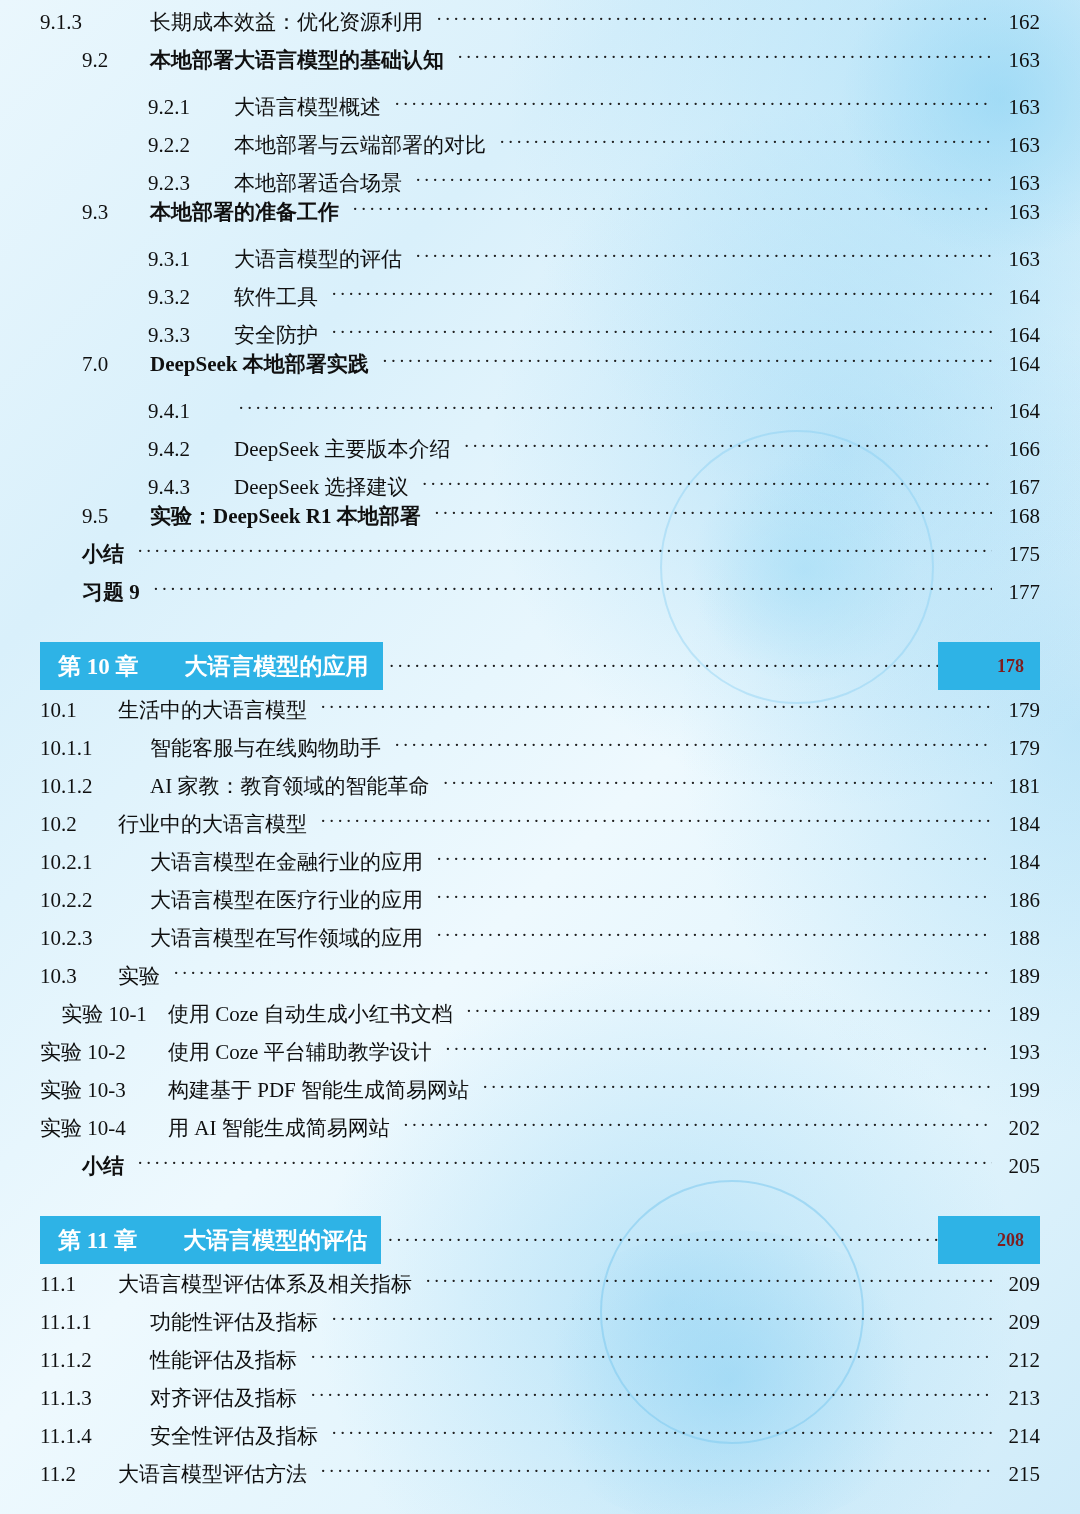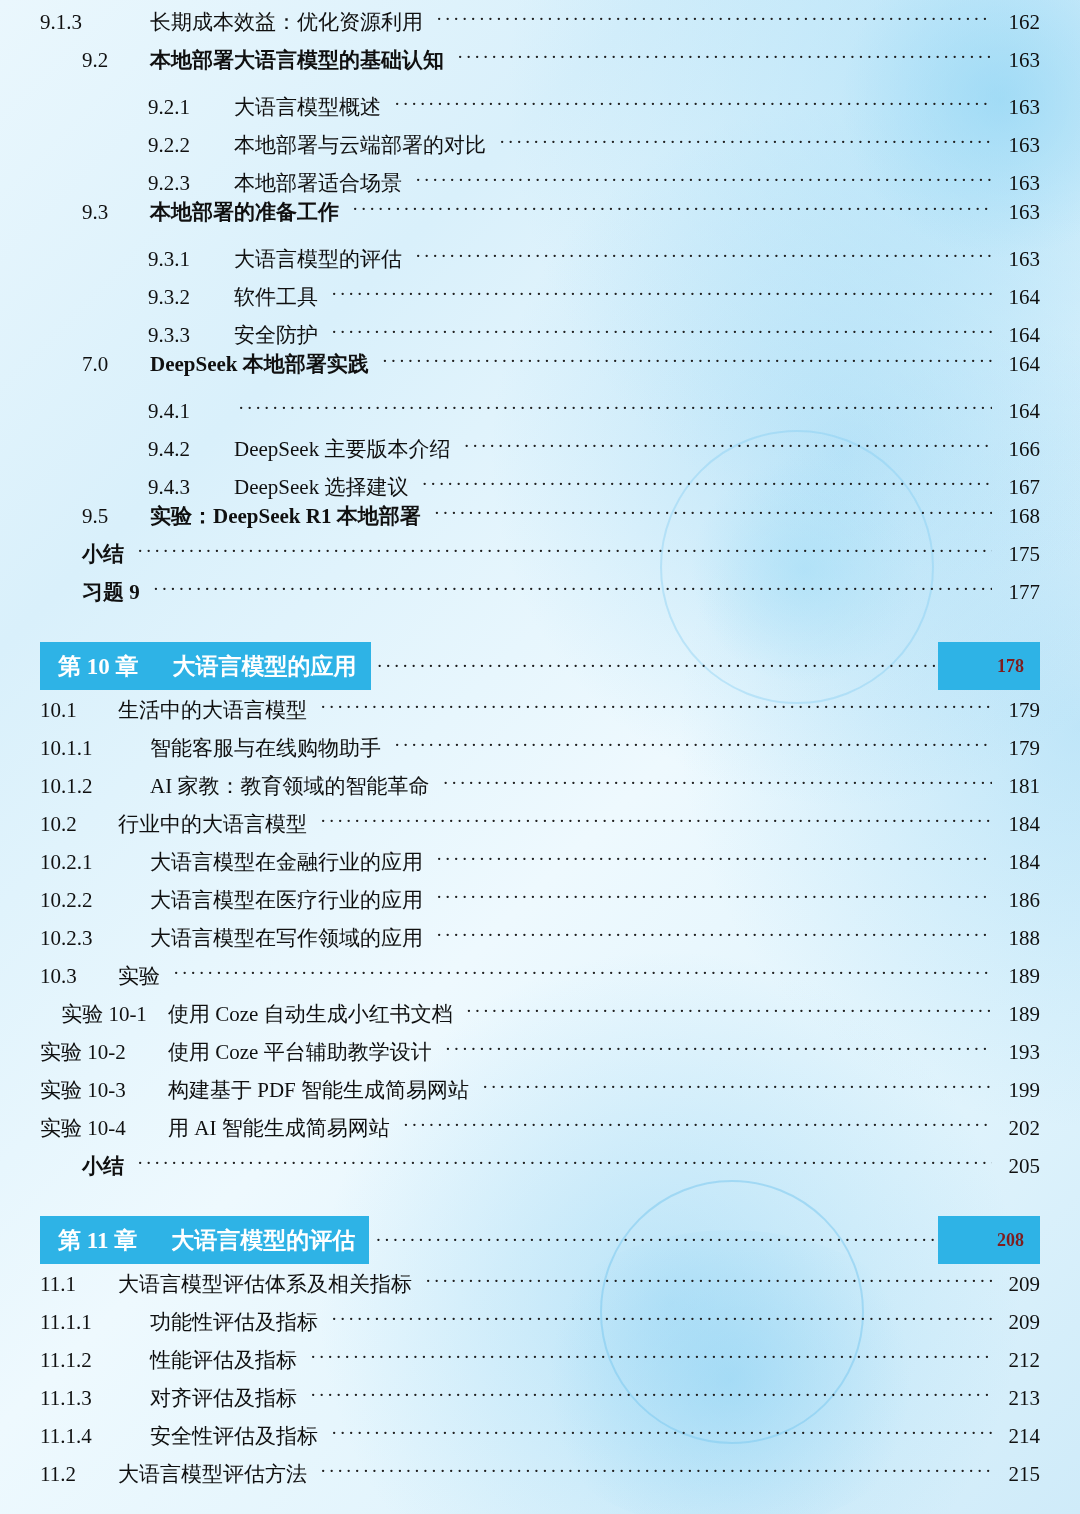--- a/index.html
+++ b/index.html
@@ -105,20 +105,21 @@
   .chapter .bar {
     background: #2eb3e6;
     color: #ffffff;
     display: flex;
     align-items: center;
     padding: 0 14px 0 18px;
     font-size: 23px;
     font-weight: bold;
     white-space: nowrap;
     flex: 0 0 auto;
+    gap: 12px;
   }
   .chapter .bar .ch-num { margin-right: 34px; }
   .chapter .dots {
     flex: 1 1 auto;
     display: flex;
     align-items: center;
     overflow: hidden;
     color: #1c1c1c;
     letter-spacing: 2.2px;
     font-size: 19px;

